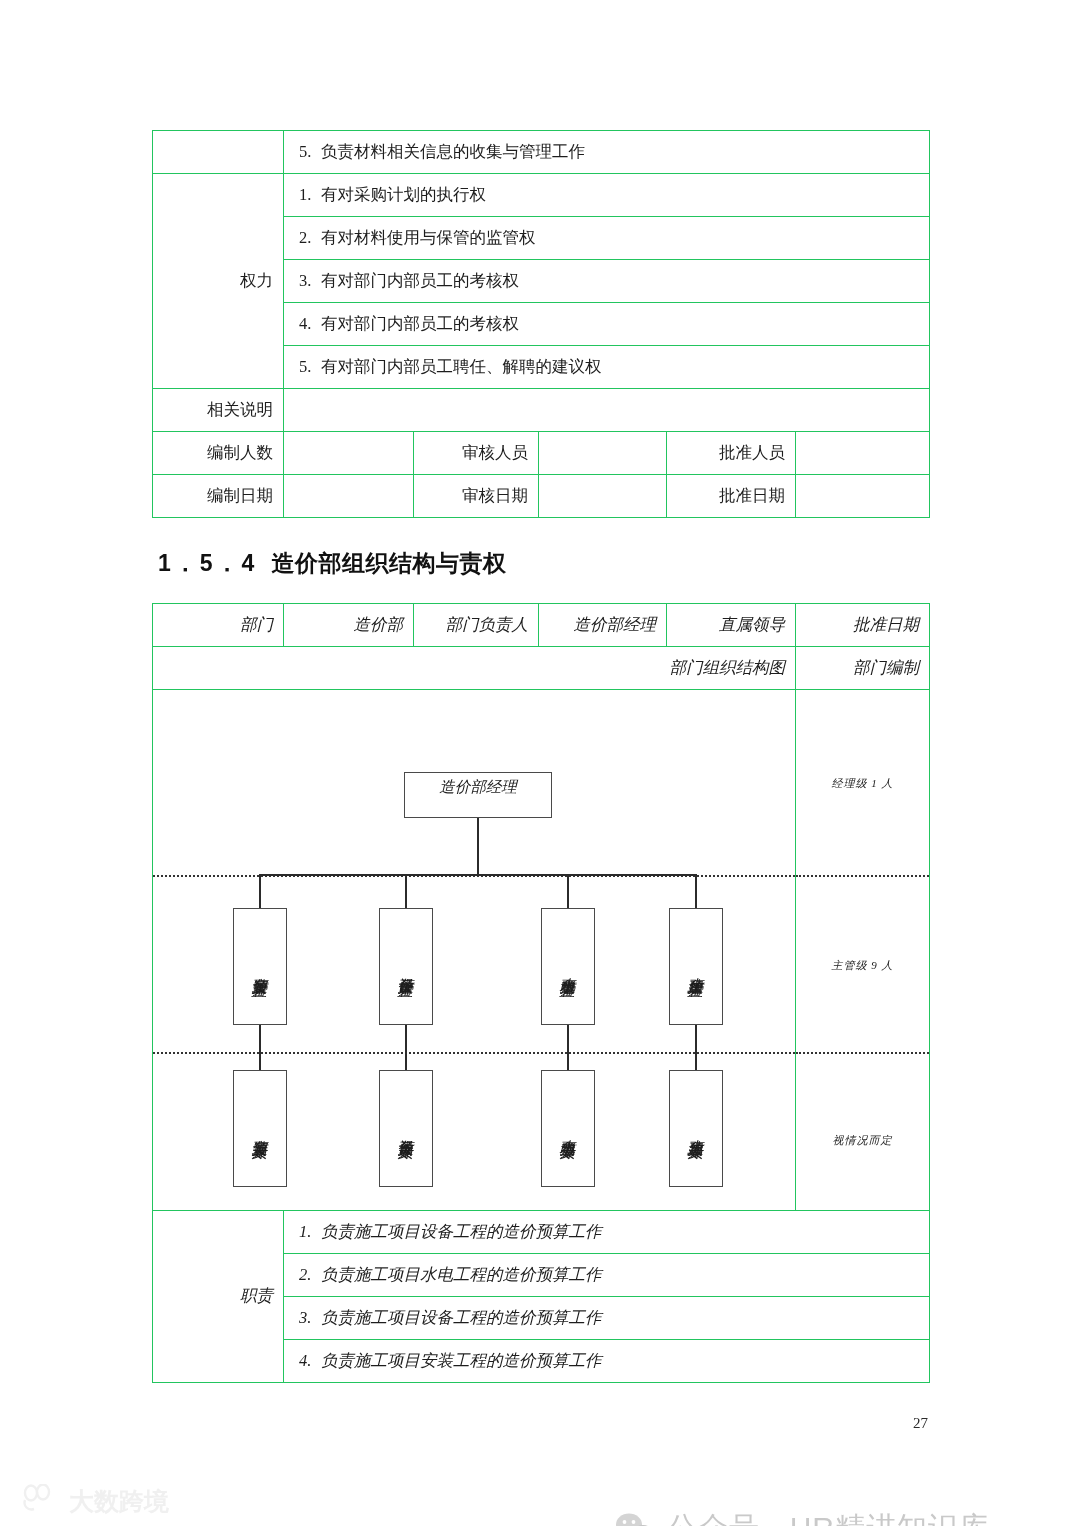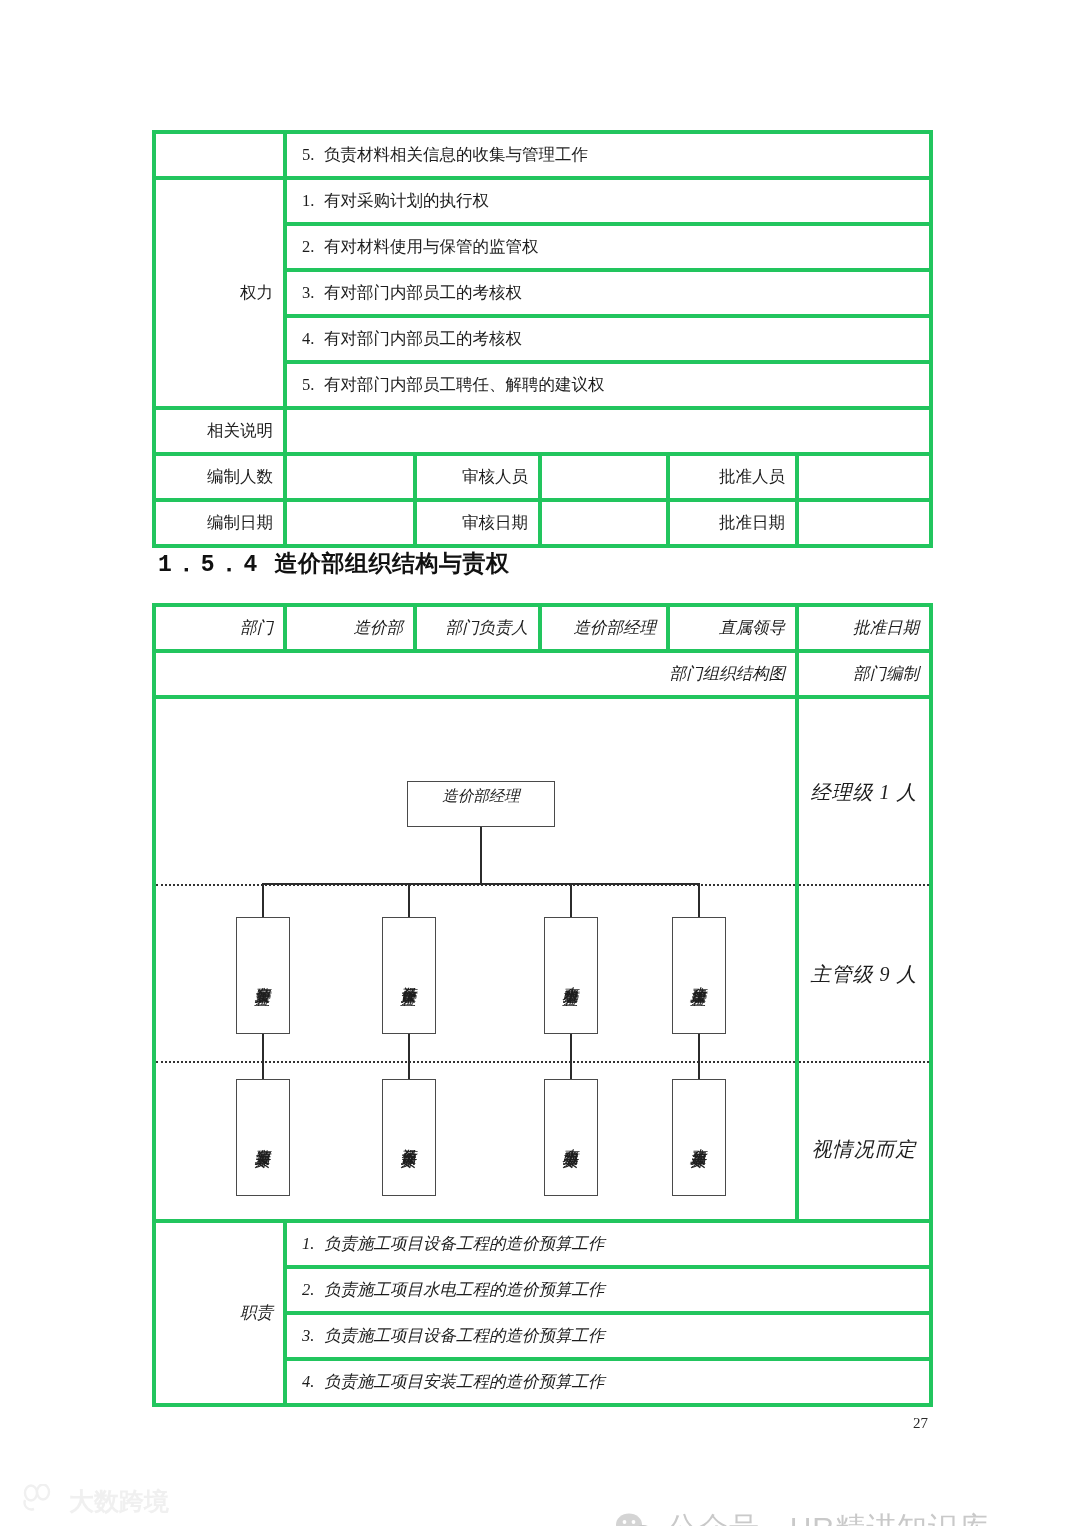--- a/index.html
+++ b/index.html
@@ -27,21 +27,21 @@
 
   
   table.doc {
     position: absolute;
     border-collapse: collapse;
     table-layout: fixed;
     font-size: 16.5px;
     color: #1d1d1d;
   }
   table.doc td {
-    border: 4px solid #22c55e;
+    border: 1px solid #22c55e;
     padding: 0 10px;
     vertical-align: middle;
     line-height: 1.35;
   }
   td.ctr { text-align: right; }
   td.lft { text-align: left; }
   td.blank { }
 
   
   #table-duties {
@@ -66,21 +66,21 @@
     left: 158px;
     top: 548px;
     font-size: 23px;
     font-weight: bold;
     letter-spacing: 0.5px;
     color: #111;
     font-family: "Liberation Sans", "DejaVu Sans", sans-serif;
     white-space: nowrap;
   }
   #section-heading .num {
-    font-family: Liberation Mono, monospace;
+    font-family: Liberation Sans, sans-serif;
     letter-spacing: 3px;
     margin-right: 14px;
   }
 
   
   #table-org {
     left: 152px;
     top: 603px;
     width: 777px;
   }
@@ -181,21 +181,21 @@
     position: relative;
     height: 520px;
     width: 100%;
   }
   .staff-band {
     position: absolute;
     left: 0; right: 0;
     display: flex;
     align-items: center;
     justify-content: center;
-    font-size: 20px;
+    font-size: 11px;
     letter-spacing: 1px;
   }
   #staff-band-0 { top: 0;     height: 186px; }
   #staff-band-1 { top: 187px; height: 176px; }
   #staff-band-2 { top: 372px; height: 156px; }
   .staff-line {
     position: absolute;
     left: 0; right: 0;
     border-top: 2px dotted #333;
   }

